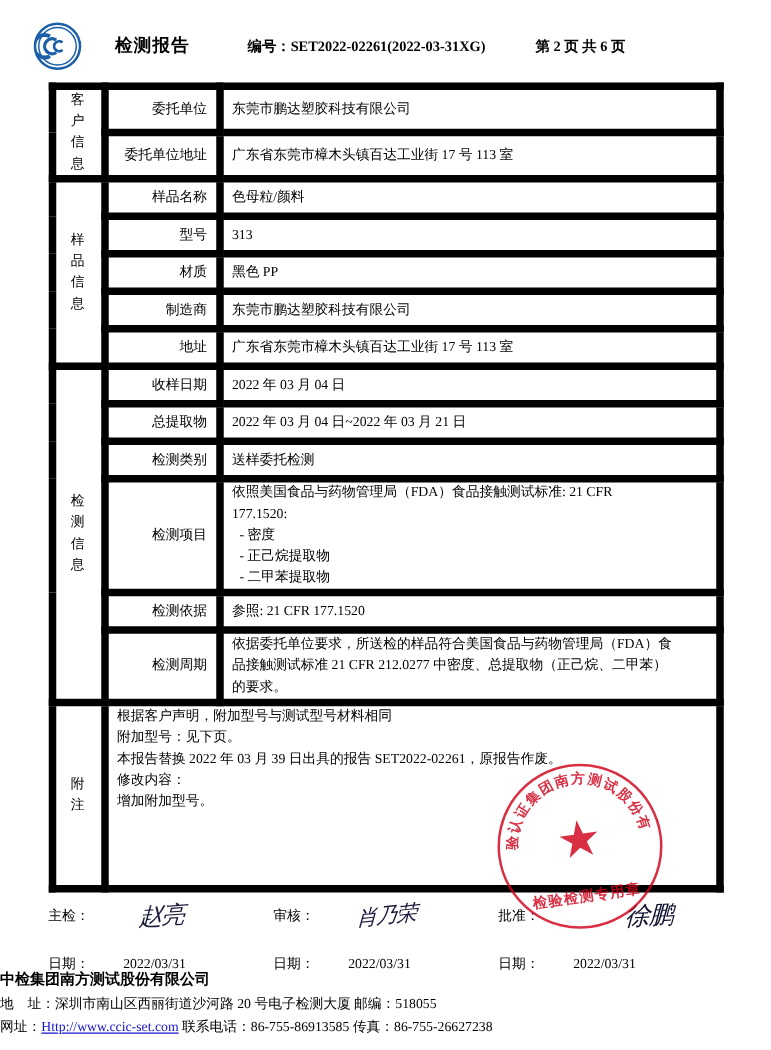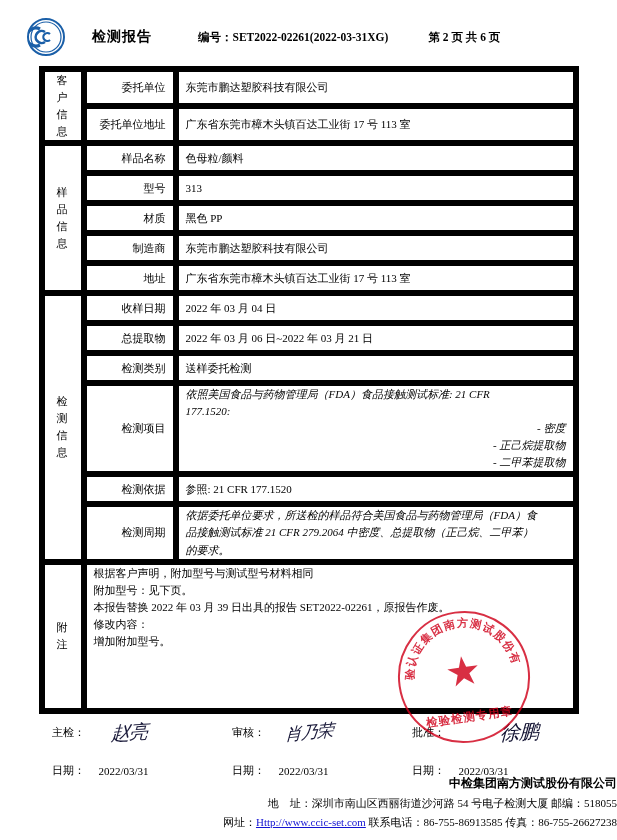--- a/index.html
+++ b/index.html
@@ -65,36 +65,36 @@
   td.side .s-line { display:block; }
   td.label {
     width:92px;
     padding-left:8px;
     font-size:11px;
     text-align:right;
   }
   td.val { font-size:11px; }
   .h36 { height:30px; }
 
-  .multiline { line-height:1.65;font-style:italic; }
-  .indent { padding-left:6px;text-align:right; }
+  .multiline { line-height:1.65; }
+  .indent { padding-left:6px; }
 
   
   td.remark-body { line-height:1.85; padding:7px 8px; }
 
   
   .sig-table {
     width:540px; margin:0 auto; border-collapse:collapse;
     table-layout:fixed;
   }
   .sig-table td {
     font-size:11px; padding:0; vertical-align:middle;
     height:38px;
   }
-  .sig-lbl { width:62px; text-align:center; }
+  .sig-lbl { width:62px; text-align:left; }
   .sig-val { width:118px; text-align:center; position:relative; }
   .sig-han {
     font-family:"Liberation Serif", serif;
     font-size:19px;
     font-style:italic;
     color:#1a1a3a;
     letter-spacing:-1px;
     transform: rotate(-4deg) skewX(-6deg);
     display:inline-block;
   }
@@ -130,21 +130,21 @@
   }
   .stamp .bottom-txt {
     position:absolute; left:0; right:0; bottom:16px;
     text-align:center; color:#d0021b;
     font-size:11.5px; font-weight:bold; letter-spacing:1px;
   }
 
   
   .footer {
     position:absolute; left:0; right:0; bottom:8px;
-    text-align:right;
+    text-align:left;
     font-size:11px;
     line-height:1.75;
   }
   .footer .f-company { font-weight:bold; font-size:12px; }
   .blue { color:#1414d2; text-decoration:underline; }
 </style>
 </head>
 <body>
 
 <div class="page">
@@ -216,21 +216,21 @@
       <tr>
         <td class="side" rowspan="6">
           <span class="s-line">检 测</span>
           <span class="s-line">信 息</span>
         </td>
         <td class="label h36">收样日期</td>
         <td class="val">2022 年 03 月 04 日</td>
       </tr>
       <tr>
         <td class="label h36">总提取物</td>
-        <td class="val">2022 年 03 月 06 日~2022 年 03 月 21 日</td>
+        <td class="val">2022 年 03 月 04 日~2022 年 03 月 21 日</td>
       </tr>
       <tr>
         <td class="label h36">检测类别</td>
         <td class="val">送样委托检测</td>
       </tr>
       <tr>
         <td class="label">检测项目</td>
         <td class="val multiline">
           <div>依照美国食品与药物管理局（FDA）食品接触测试标准: 21 CFR</div>
           <div>177.1520:</div>
@@ -240,21 +240,21 @@
         </td>
       </tr>
       <tr>
         <td class="label h36">检测依据</td>
         <td class="val">参照: 21 CFR 177.1520</td>
       </tr>
       <tr>
         <td class="label">检测周期</td>
         <td class="val multiline">
           <div>依据委托单位要求，所送检的样品符合美国食品与药物管理局（FDA）食</div>
-          <div>品接触测试标准 21 CFR 279.2064 中密度、总提取物（正己烷、二甲苯）</div>
+          <div>品接触测试标准 21 CFR 212.0277 中密度、总提取物（正己烷、二甲苯）</div>
           <div>的要求。</div>
         </td>
       </tr>
 
       <tr>
         <td class="side">
           <span class="s-line">附 注</span>
         </td>
         <td class="remark-body" colspan="2">
           <div>根据客户声明，附加型号与测试型号材料相同</div>
@@ -313,21 +313,21 @@
         <textPath href="#arcpath" startOffset="50%">中国检验认证集团南方测试股份有限公司</textPath>
       </text>
     </svg>
     <div class="star">★</div>
     <div class="bottom-txt">检验检测专用章</div>
   </div>
 
   <div class="footer">
     <div class="f-company">中检集团南方测试股份有限公司</div>
     <div>
-      <span>地　址：</span><span>深圳市南山区西丽街道沙河路 54 号电子检测大厦</span>
+      <span>地　址：</span><span>深圳市南山区西丽街道沙河路 20 号电子检测大厦</span>
       <span>邮编：</span><span>518055</span>
     </div>
     <div>
       <span>网址：</span><span class="blue">Http://www.ccic-set.com</span>
       <span>联系电话：</span><span>86-755-86913585</span>
       <span>传真：</span><span>86-755-26627238</span>
     </div>
   </div>
 
 </div>

